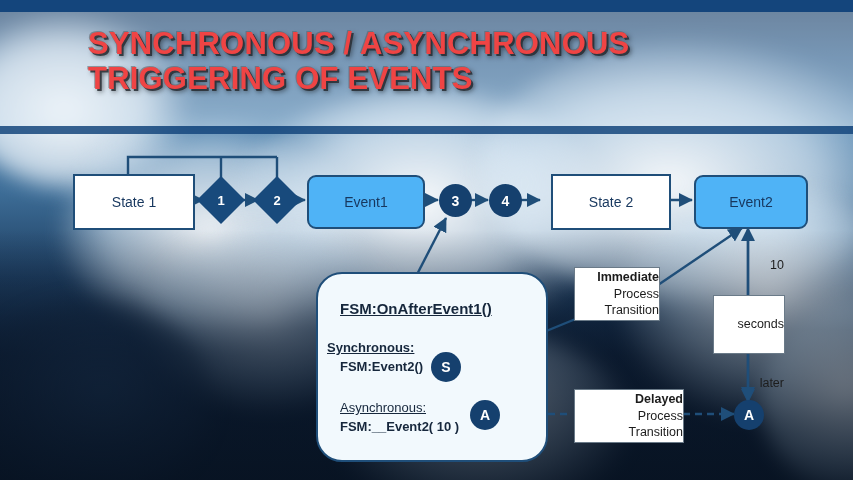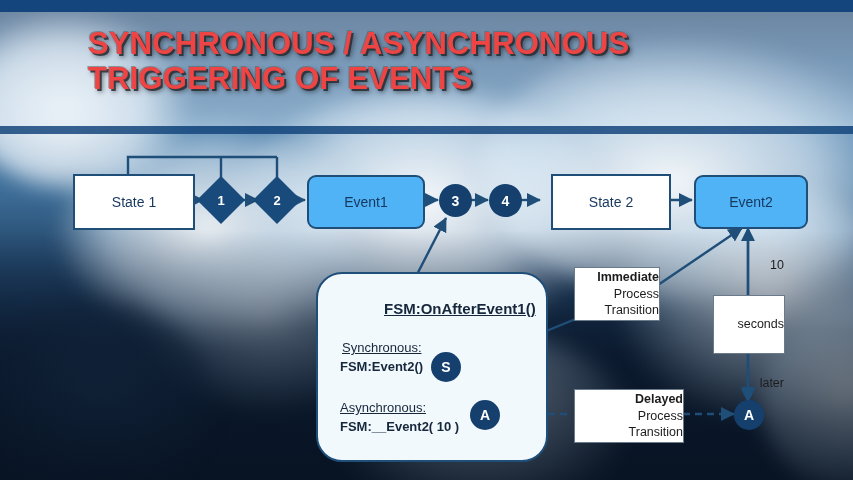--- a/index.html
+++ b/index.html
@@ -76,21 +76,20 @@
   .note .b{font-weight:bold;}
 
   
   .callout{
     position:absolute;left:316px;top:272px;width:228px;height:186px;
     background:#f2f9fd;border:2px solid #1f4e79;border-radius:26px;
   }
   .callout-title{
     position:absolute;left:22px;top:26px;font-size:15px;font-weight:bold;color:#16273c;
     text-decoration:underline;
-    margin-left:44px;
   }
   .lbl-u{position:absolute;font-size:13px;color:#16273c;text-decoration:underline;}
   .lbl-b{position:absolute;font-size:13px;font-weight:bold;color:#16273c;}
 
   svg.overlay{position:absolute;left:0;top:0;width:853px;height:480px;overflow:visible;}
 </style>
 </head>
 <body>
 
 <div id="slide">
@@ -183,21 +182,21 @@
   <div class="box" style="left:539px;top:174px;width:116px;height:52px;margin-left:12px;">
     <span>State 2</span>
   </div>
 
   <div class="evbox" style="left:694px;top:175px;width:110px;height:50px;">
     <span>Event2</span>
   </div>
 
   <div class="callout">
     <div class="callout-title">FSM:OnAfterEvent1()</div>
-    <div class="lbl-u" style="left:24px;top:66px;">Synchronous:</div>
+    <div class="lbl-u" style="left:9px;top:66px;font-weight:bold;">Synchronous:</div>
     <div class="lbl-b" style="left:22px;top:85px;">FSM:Event2()</div>
     <div class="lbl-u" style="left:22px;top:126px;">Asynchronous:</div>
     <div class="lbl-b" style="left:22px;top:145px;">FSM:__Event2( 10 )</div>
   </div>
 
   <div class="circle" style="left:431px;top:352px;width:30px;height:30px;">
     <span>S</span>
   </div>
 
   <div class="circle" style="left:470px;top:400px;width:30px;height:30px;">

